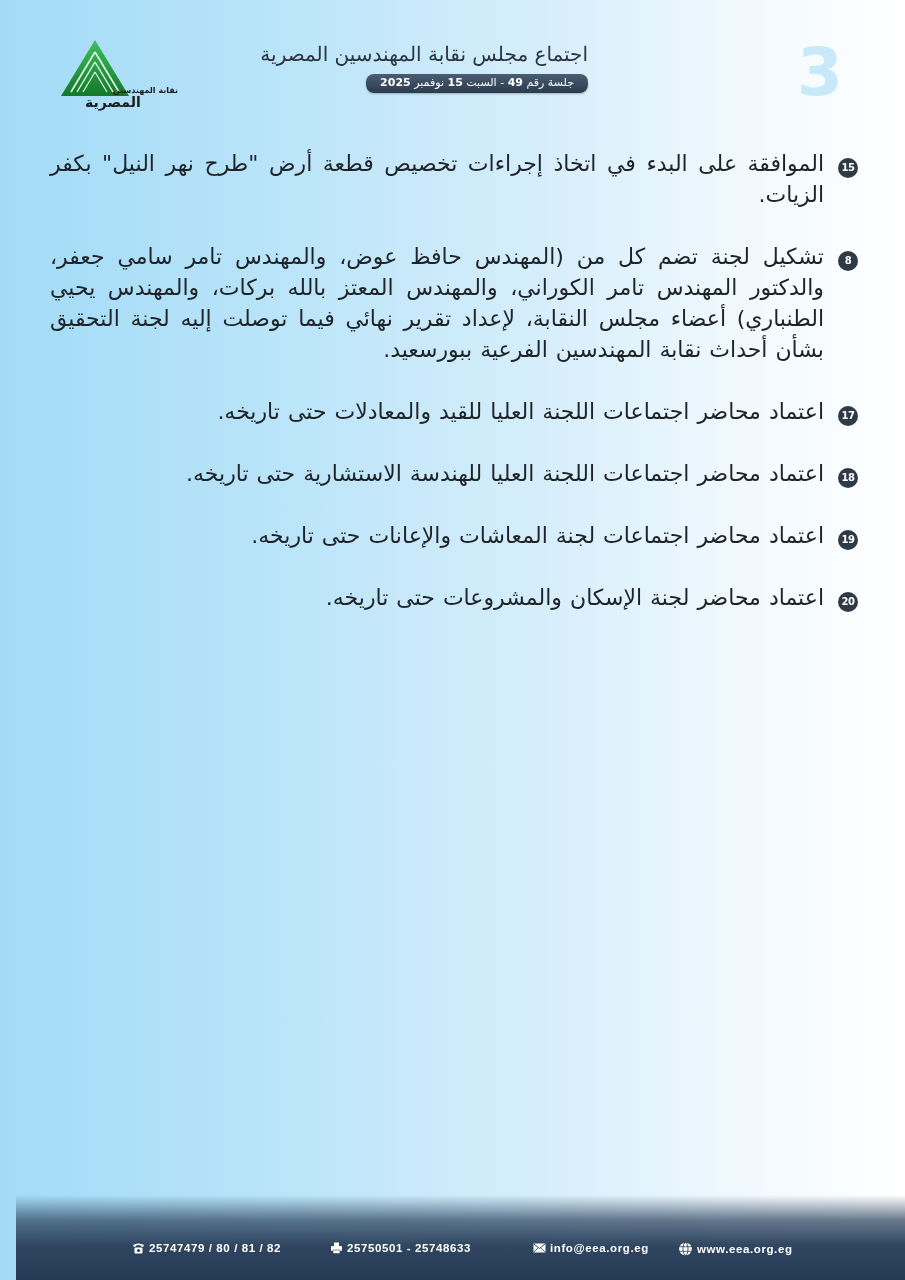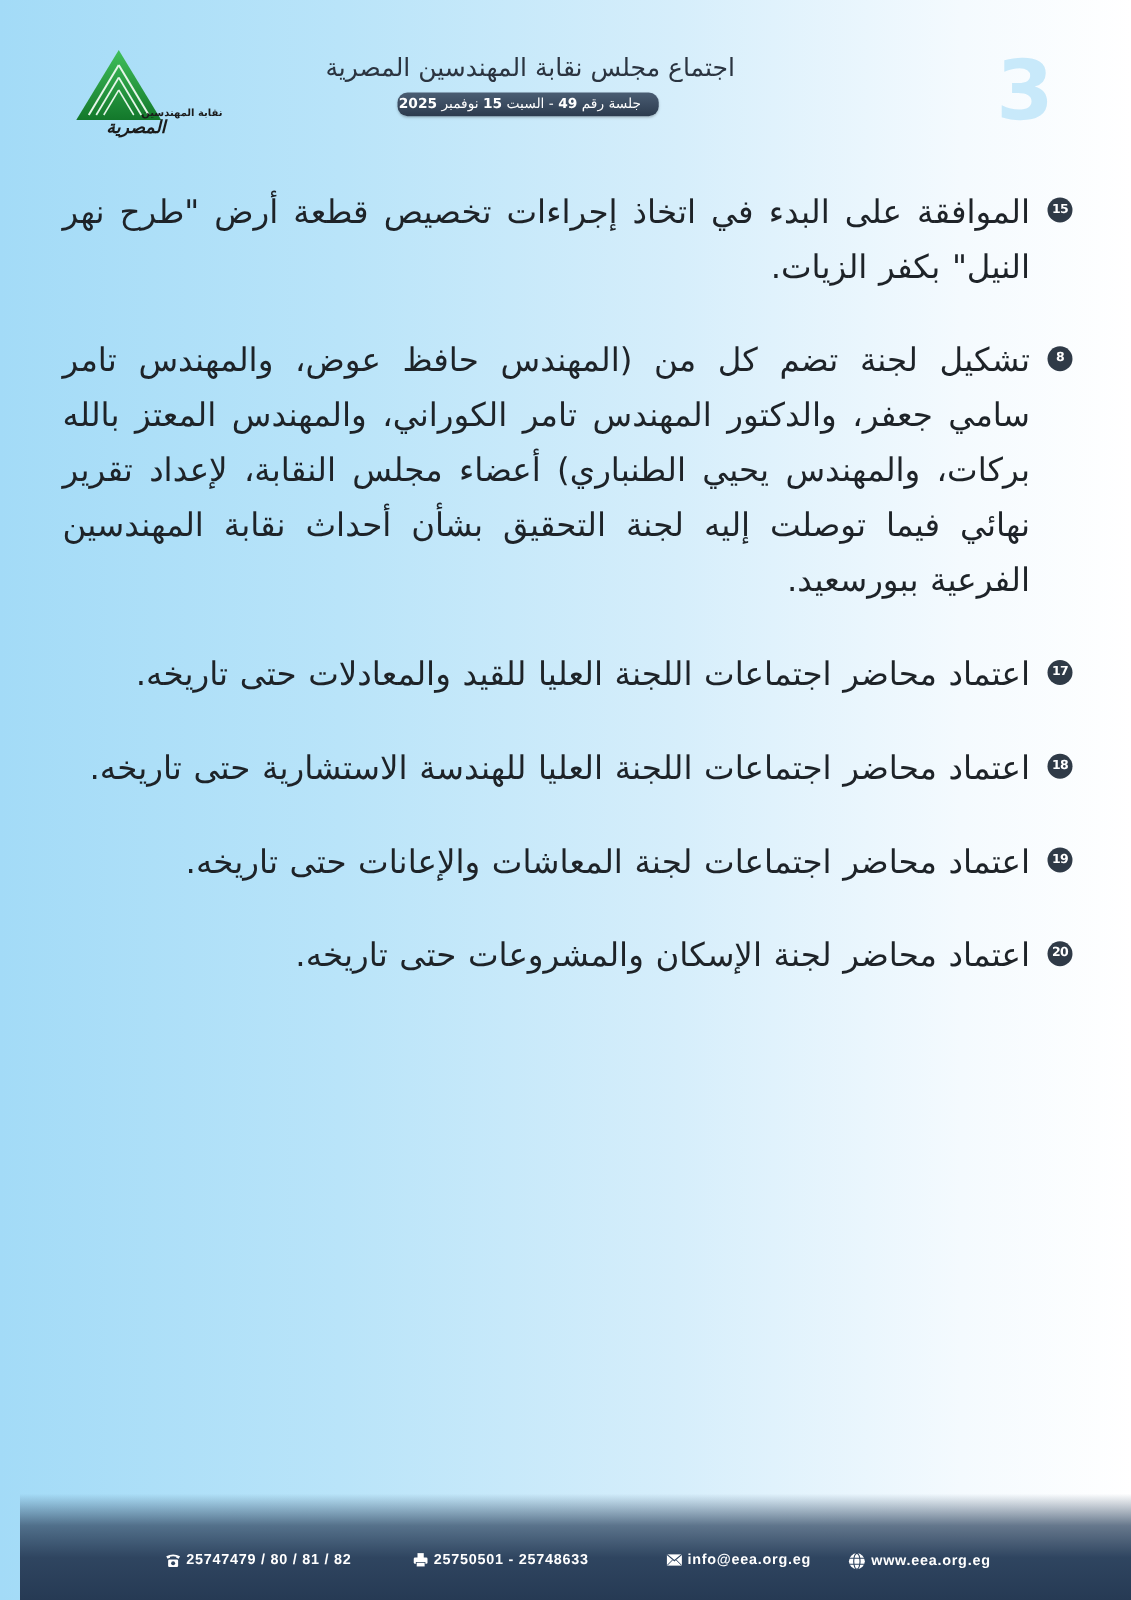--- a/index.html
+++ b/index.html
@@ -43,46 +43,45 @@
       white-space: nowrap;
       direction: rtl;
     }
     .logo-text-bottom {
       position: absolute;
       left: 30px;
       top: 56px;
       font-size: 14px;
       color: #1b1b1b;
       font-weight: bold;
-      font-style: italic;
       direction: rtl;
     }
     .title-block {
       position: absolute;
       left: 318px;
       top: 40px;
       width: 270px;
-      text-align: left;
+      text-align: right;
     }
     .title-main {
       font-family: "DejaVu Serif", serif;
       font-size: 20px;
       color: #2b3440;
       direction: rtl;
       white-space: nowrap;
       letter-spacing: -0.5px;
       line-height: 28px;
     }
     .session-pill {
       display: inline-block;
       margin-top: 6px;
       background: linear-gradient(180deg, #4a5d73 0%, #2c3b4e 100%);
       color: #ffffff;
       border-radius: 8px;
-      padding: 1px 14px 2px 1px;
+      padding: 1px 14px 2px 14px;
       font-size: 11px;
       line-height: 16px;
       direction: rtl;
       white-space: nowrap;
       box-shadow: 0 1px 2px rgba(0,0,0,0.25);
     }
     .session-pill b { font-weight: bold; }
     .page-number {
       position: absolute;
       left: 797px;
@@ -122,22 +121,22 @@
       text-align: center;
       margin-top: 10px;
       margin-left: 14px;
       direction: ltr;
       font-family: "DejaVu Sans", sans-serif;
       letter-spacing: -0.5px;
     }
     .item-text {
       flex: 1 1 auto;
       font-family: "DejaVu Sans", sans-serif;
-      font-size: 26px;
-      line-height: 44px;
+      font-size: 22px;
+      line-height: 31px;
       color: #1e2328;
       text-align: justify;
       text-align-last: right;
       word-spacing: 1px;
     }
     .item.short .item-text {
     }
 
     
     .footer {

